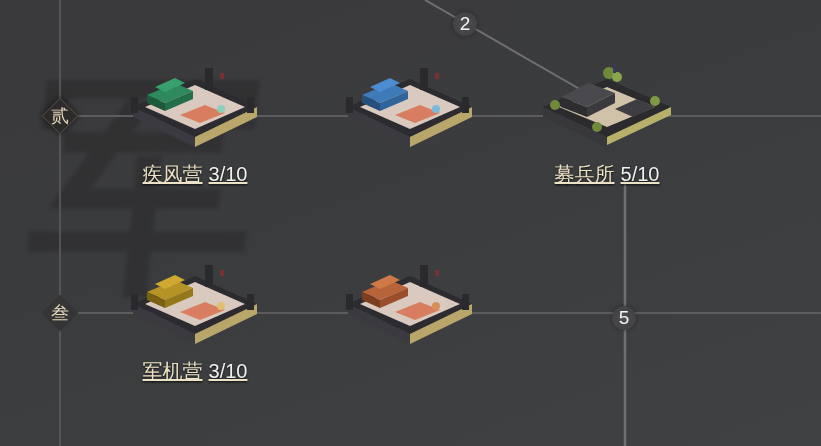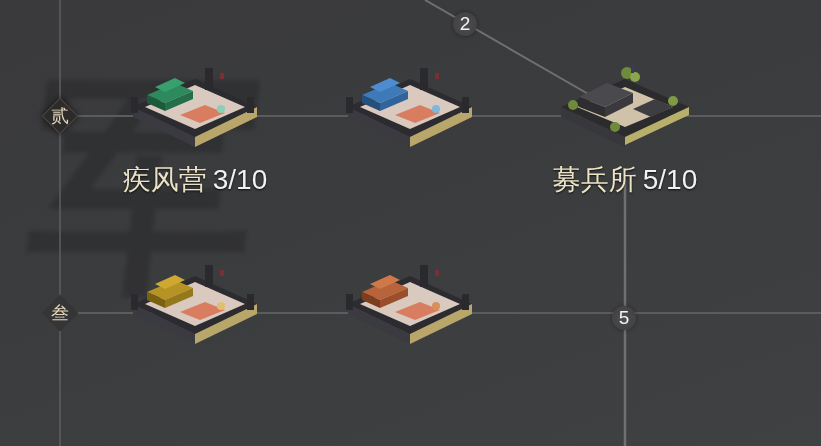--- a/index.html
+++ b/index.html
@@ -86,24 +86,25 @@
       left: 0; top: 0;
       width: 140px;
       height: 88px;
     }
     .building .label {
       position: absolute;
       top: 96px;
       left: -20px;
       width: 180px;
       text-align: center;
-      font-size: 28px;
+      font-size: 20px;
       color: #ece2c5;
       text-shadow: 0 1px 2px rgba(0,0,0,0.8);
       white-space: nowrap;
+      text-decoration: underline;
     }
     .building .label .count {
       color: #f1f1f1;
       margin-left: 6px;
     }
   </style>
 </head>
 <body>
 
 <div class="stage">
@@ -169,21 +170,21 @@
       <polygon points="40,38 68,26 68,34 40,46" fill="#30649a"></polygon>
       <polygon points="30,22 50,13 60,18 40,27" fill="#4d8cd0"></polygon>
       <rect x="80" y="3" width="8" height="22" fill="#2a2a2e"></rect>
       <rect x="6" y="32" width="7" height="16" fill="#2a2a2e"></rect>
       <rect x="122" y="32" width="7" height="16" fill="#2a2a2e"></rect>
       <rect x="95" y="8" width="4" height="6" fill="#7a2f35"></rect>
       <circle cx="96" cy="44" r="4" fill="#7ab8dc"></circle>
     </svg>
   </div>
 
-  <div class="building" style="left:555px; top:65px;">
+  <div class="building" style="left:537px; top:65px;">
     <svg class="sprite" viewBox="0 0 140 88">
       <polygon points="6,42 70,14 134,42 70,72" fill="#2b2b2e"></polygon>
       <polygon points="6,42 70,72 70,82 6,52" fill="#38383c"></polygon>
       <polygon points="70,72 134,42 134,50 70,80" fill="#b8b06a"></polygon>
       <polygon points="22,42 70,22 118,42 70,62" fill="#cfc2a8"></polygon>
       <polygon points="24,32 52,18 78,28 50,42" fill="#4a4a4e"></polygon>
       <polygon points="24,32 50,42 50,52 24,42" fill="#2e2e31"></polygon>
       <polygon points="50,42 78,28 78,38 50,52" fill="#3a3a3e"></polygon>
       <polygon points="78,44 100,34 118,42 96,52" fill="#3e3e42"></polygon>
       <circle cx="72" cy="8" r="6" fill="#6e8a3a"></circle>
@@ -208,20 +209,23 @@
       <polygon points="22,30 50,18 68,26 40,38" fill="#b59324"></polygon>
       <polygon points="22,30 40,38 40,46 22,38" fill="#7a6112"></polygon>
       <polygon points="40,38 68,26 68,34 40,46" fill="#94781a"></polygon>
       <polygon points="30,22 50,13 60,18 40,27" fill="#cfa832"></polygon>
       <rect x="80" y="3" width="8" height="22" fill="#2a2a2e"></rect>
       <rect x="6" y="32" width="7" height="16" fill="#2a2a2e"></rect>
       <rect x="122" y="32" width="7" height="16" fill="#2a2a2e"></rect>
       <rect x="95" y="8" width="4" height="6" fill="#7a2f35"></rect>
       <circle cx="96" cy="44" r="4" fill="#e0c070"></circle>
     </svg>
+    <div class="label">
+      <span>军机营</span><span class="count">3/10</span>
+    </div>
   </div>
 
   <div class="building" style="left:340px; top:262px;">
     <svg class="sprite" viewBox="0 0 140 88">
       <polygon points="8,42 70,14 132,42 70,72" fill="#2b2b30"></polygon>
       <polygon points="8,42 70,72 70,82 8,52" fill="#3a3a40"></polygon>
       <polygon points="70,72 132,42 132,52 70,82" fill="#b8a66a"></polygon>
       <polygon points="20,42 70,20 120,42 70,64" fill="#d9c9bf"></polygon>
       <polygon points="55,50 80,40 100,48 75,58" fill="#d86a4a" opacity="0.8"></polygon>
       <polygon points="22,30 50,18 68,26 40,38" fill="#b8643a"></polygon>

